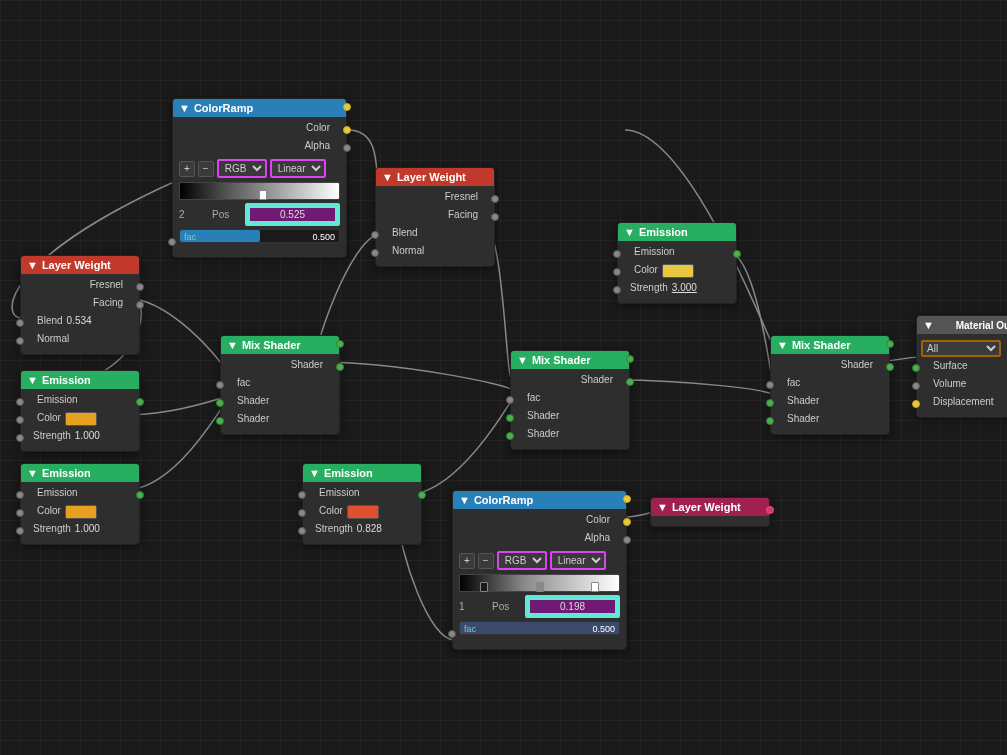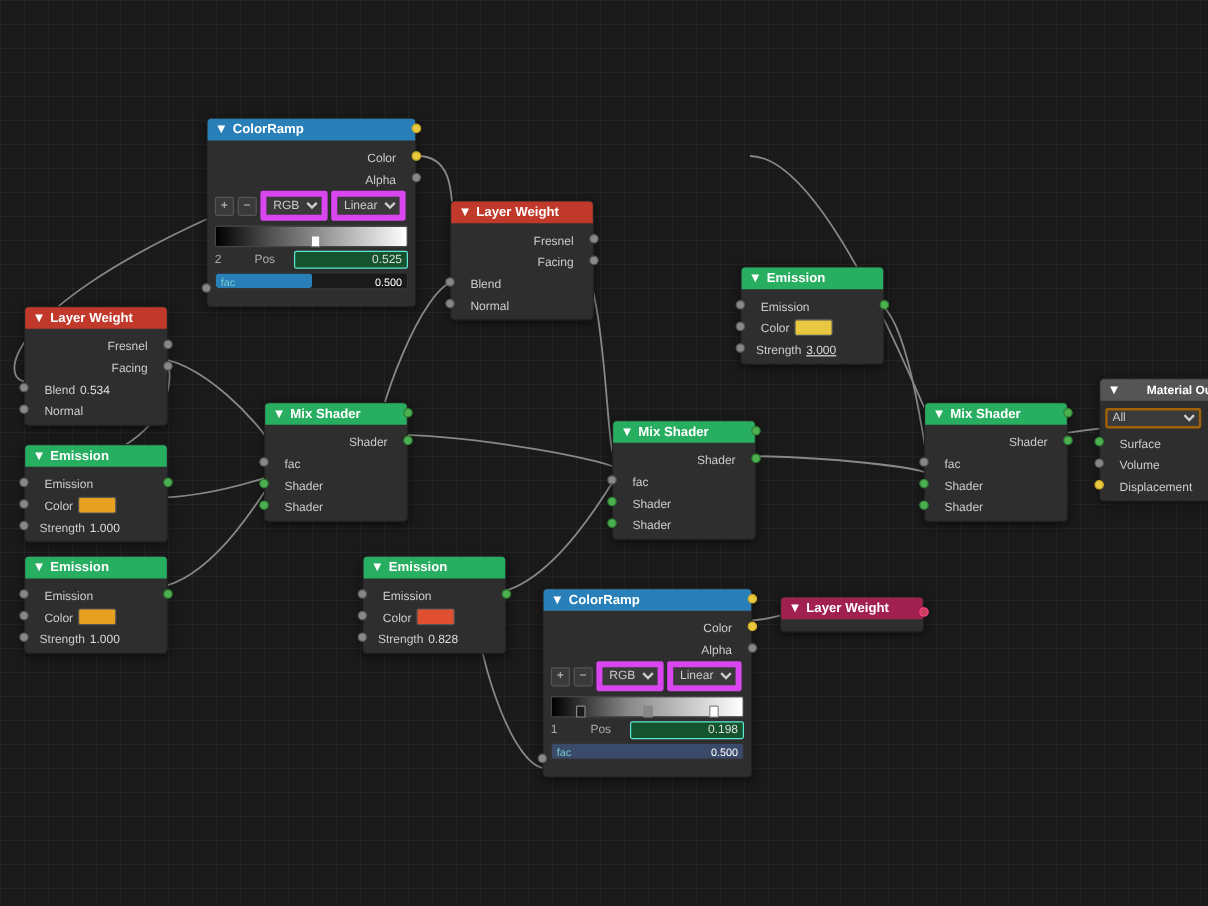--- a/index.html
+++ b/index.html
@@ -45,21 +45,21 @@
       display: flex;
       align-items: center;
       gap: 4px;
       color: #fff;
     }
     .node-body {
       padding: 4px 0;
     }
     .node-row {
       display: flex;
-      align-items: flex-end;
+      align-items: flex-start;
       padding: 1px 6px;
       min-height: 18px;
       position: relative;
     }
     .socket {
       width: 8px;
       height: 8px;
       border-radius: 50%;
       background: #888;
       border: 1px solid #555;
@@ -84,28 +84,28 @@
       align-items: center;
       gap: 3px;
       padding: 1px 6px;
     }
     .field-label {
       color: #aaa;
       font-size: 10px;
       min-width: 30px;
     }
     .field-value {
-      background: #14532d;
-      border: 1px solid #5eead4;
+      background: #701a75;
+      border: 5px solid #5eead4;
       border-radius: 2px;
       padding: 1px 4px;
       font-size: 10px;
       color: #ddd;
       flex: 1;
-      text-align: right;
+      text-align: center;
     }
     .color-swatch {
       width: 32px;
       height: 14px;
       border-radius: 2px;
       border: 1px solid #555;
       display: inline-block;
     }
     .label-right {
       text-align: right;
@@ -142,21 +142,21 @@
       border: 1px solid #555;
       color: #ccc;
       font-size: 10px;
       border-radius: 2px;
       padding: 1px 4px;
       cursor: pointer;
       line-height: 1.2;
     }
     .toolbar-select {
       background: #3a3a3a;
-      border: 5px solid #d946ef;
+      border: 2px solid #d946ef;
       color: #ccc;
       font-size: 10px;
       border-radius: 2px;
       padding: 1px 2px;
     }
     .fac-bar {
       background: #1a1a1a;
       border: 1px solid #333;
       border-radius: 2px;
       height: 14px;

